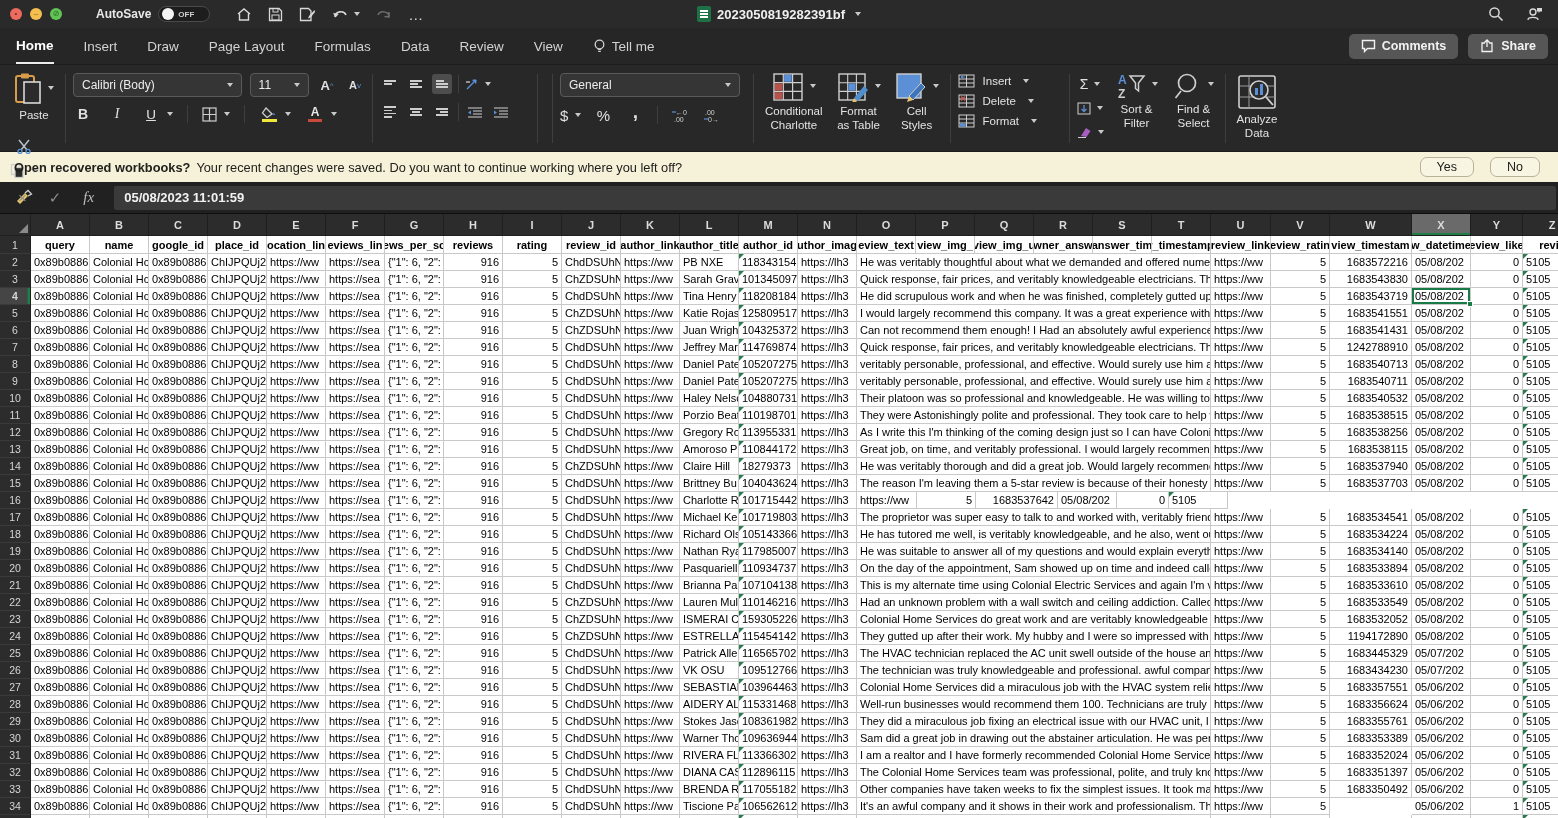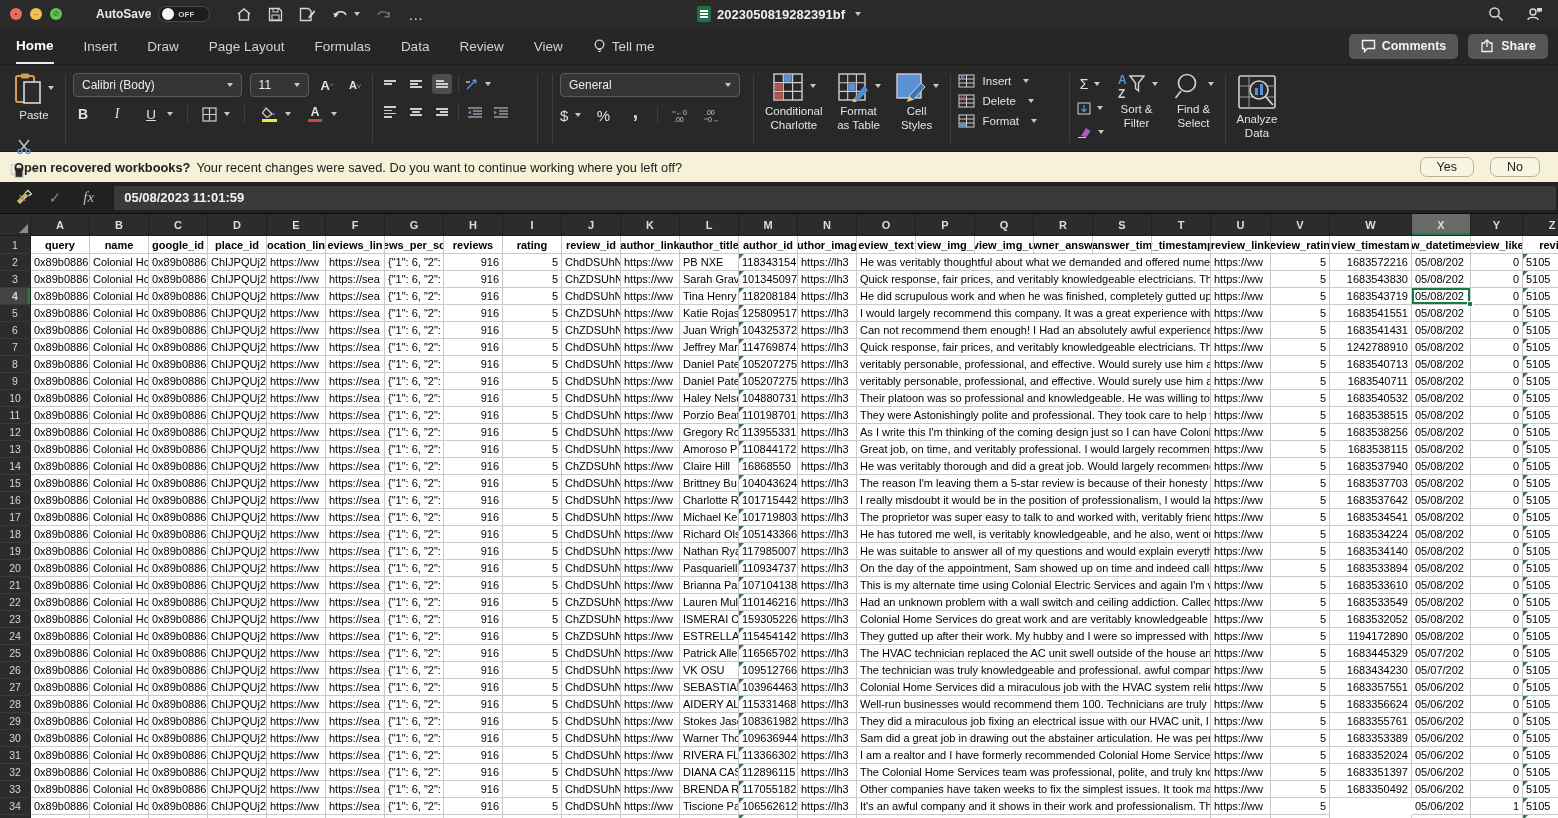--- a/index.html
+++ b/index.html
@@ -951,21 +951,21 @@
         <div class="cell" style="width: 59px;"><span>0x89b0886</span></div>
         <div class="cell" style="width: 59px;"><span>ChIJPQUj2</span></div>
         <div class="cell" style="width: 59px;"><span>https://ww</span></div>
         <div class="cell" style="width: 59px;"><span>https://sea</span></div>
         <div class="cell" style="width: 59px;"><span>{"1": 6, "2":</span></div>
         <div class="cell r" style="width: 59px;"><span>916</span></div>
         <div class="cell r" style="width: 59px;"><span>5</span></div>
         <div class="cell" style="width: 59px;"><span>ChZDSUhN</span></div>
         <div class="cell" style="width: 59px;"><span>https://ww</span></div>
         <div class="cell" style="width: 59px;"><span>Claire Hill</span></div>
-        <div class="cell tri" style="width: 59px;"><span>16868550</span></div>
+        <div class="cell tri" style="width: 59px;"><span>18279373</span></div>
         <div class="cell" style="width: 59px;"><span>https://lh3</span></div>
         <div class="cell" style="width: 354px;"><span>He was veritably thorough and did a great job. Would largely recommend</span></div>
         <div class="cell" style="width: 60px;"><span>https://ww</span></div>
         <div class="cell r" style="width: 59px;"><span>5</span></div>
         <div class="cell r" style="width: 82px;"><span>1683537940</span></div>
         <div class="cell" style="width: 59px;"><span>05/08/202</span></div>
         <div class="cell r" style="width: 52px;"><span>0</span></div>
         <div class="cell tri" style="width: 59px;"><span>5105</span></div>
       </div>
       <div class="gr">
@@ -1001,21 +1001,20 @@
         <div class="cell" style="width: 59px;"><span>https://ww</span></div>
         <div class="cell" style="width: 59px;"><span>https://sea</span></div>
         <div class="cell" style="width: 59px;"><span>{"1": 6, "2":</span></div>
         <div class="cell r" style="width: 59px;"><span>916</span></div>
         <div class="cell r" style="width: 59px;"><span>5</span></div>
         <div class="cell" style="width: 59px;"><span>ChdDSUhN</span></div>
         <div class="cell" style="width: 59px;"><span>https://ww</span></div>
         <div class="cell" style="width: 59px;"><span>Charlotte R</span></div>
         <div class="cell tri" style="width: 59px;"><span>101715442</span></div>
         <div class="cell" style="width: 59px;"><span>https://lh3</span></div>
-        <div class="cell" style="width: 354px;"><span>I really misdoubt it would be in the position of professionalism, I would la</span></div>
         <div class="cell" style="width: 60px;"><span>https://ww</span></div>
         <div class="cell r" style="width: 59px;"><span>5</span></div>
         <div class="cell r" style="width: 82px;"><span>1683537642</span></div>
         <div class="cell" style="width: 59px;"><span>05/08/202</span></div>
         <div class="cell r" style="width: 52px;"><span>0</span></div>
         <div class="cell tri" style="width: 59px;"><span>5105</span></div>
       </div>
       <div class="gr">
         <div class="gut">17</div>
         <div class="cell" style="width: 59px;"><span>0x89b0886</span></div>

